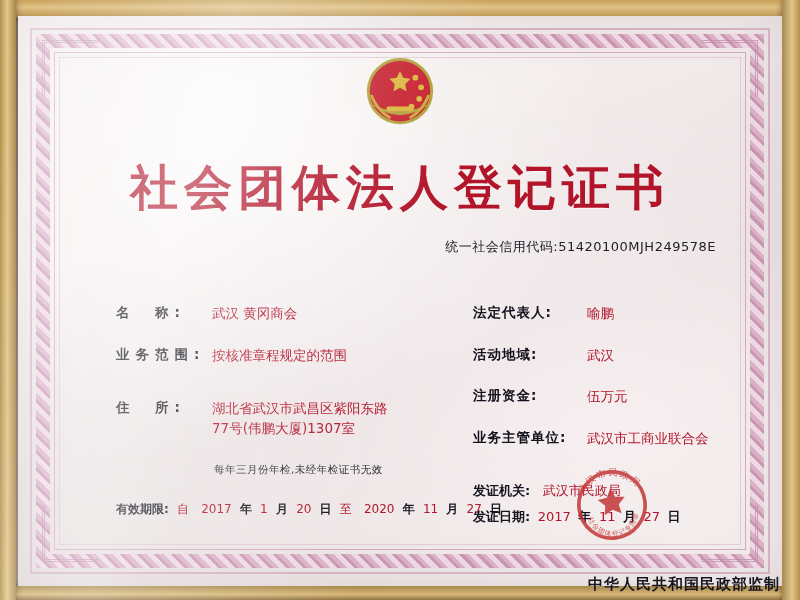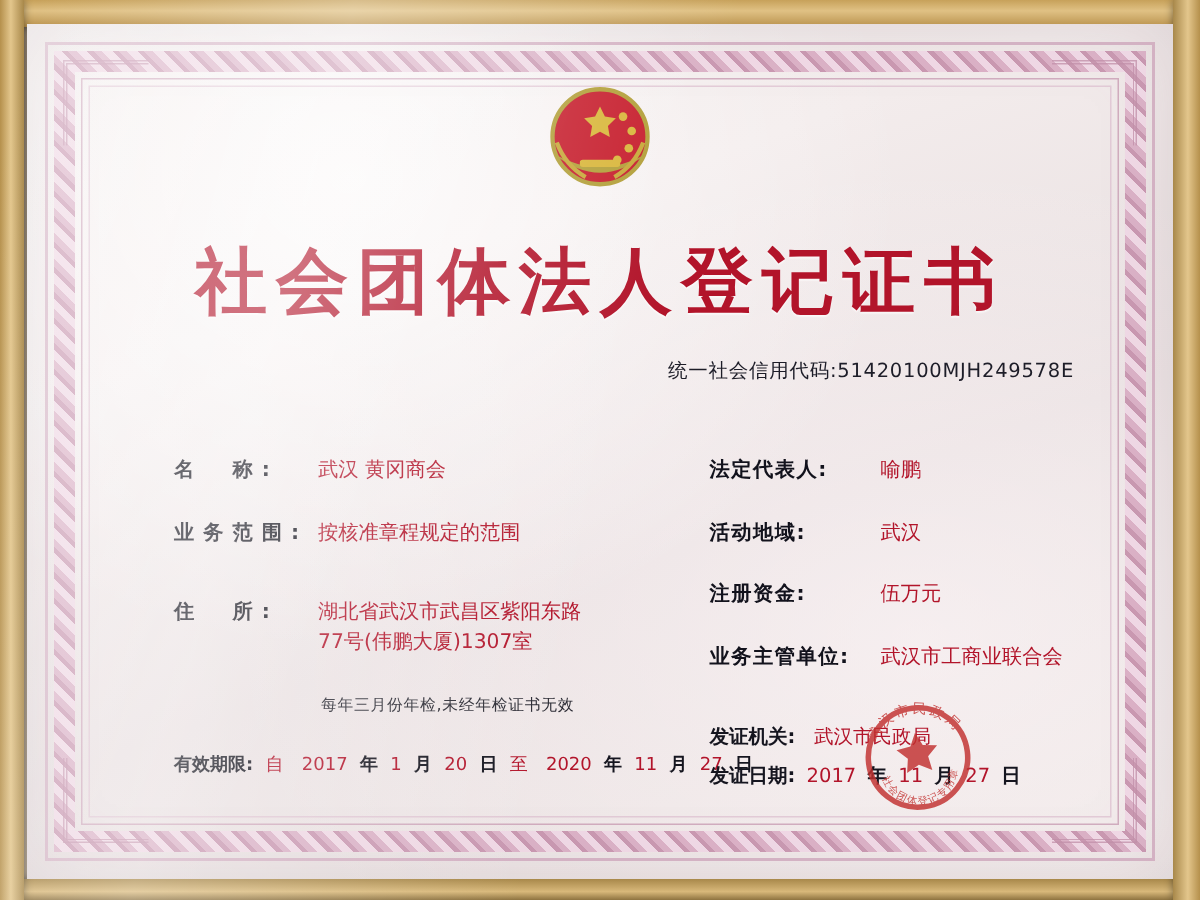--- a/index.html
+++ b/index.html
@@ -349,13 +349,14 @@
       </text>
       <text font-size="7.5" fill="#c2302f" font-family="'DejaVu Serif',serif" letter-spacing="1">
         <textPath href="#sealBot" startOffset="50%" text-anchor="middle">社会团体登记专用章</textPath>
       </text>
     </svg>
 
     <div class="sheen"></div>
     <div class="sheen2"></div>
   </div>
 
+  <div id="footer">中华人民共和国民政部监制</div>
 </div>
 
 </body></html>

